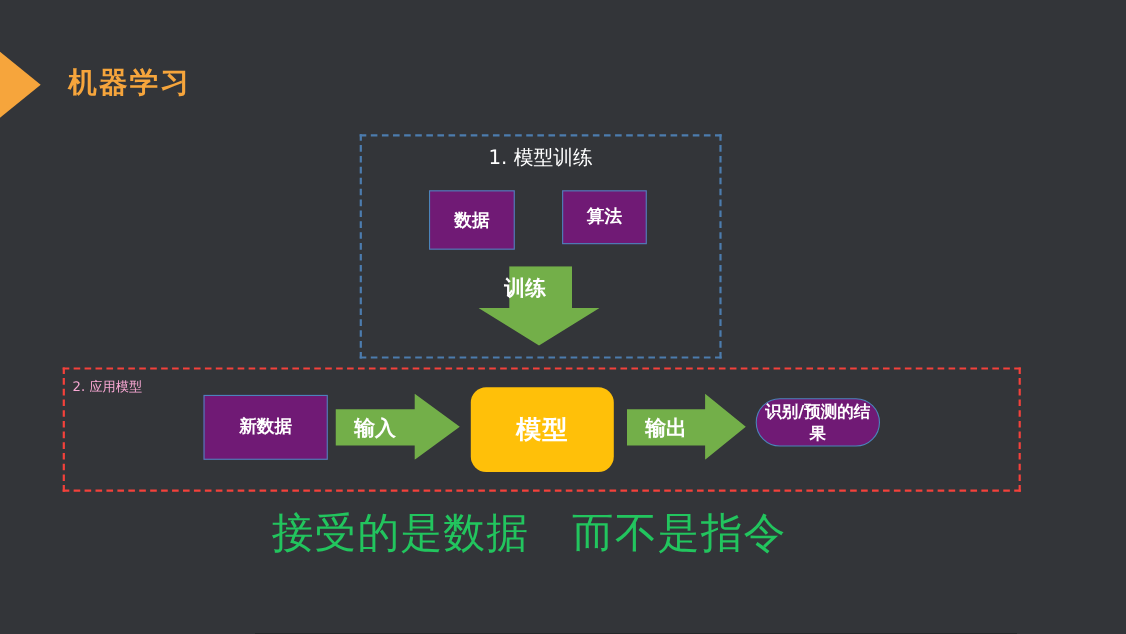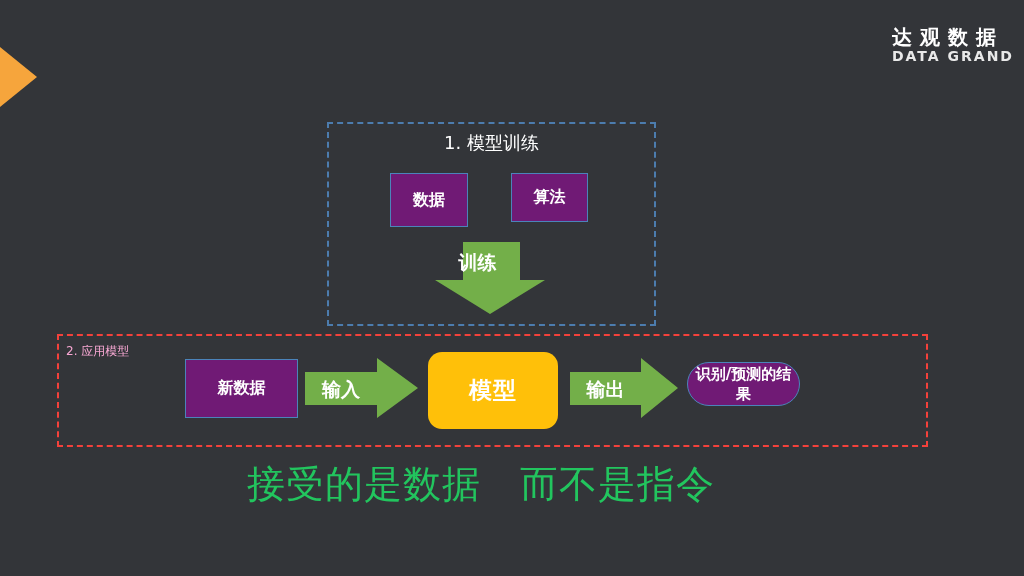--- a/index.html
+++ b/index.html
@@ -78,24 +78,21 @@
     position:absolute;left:0;top:459px;width:962px;text-align:center;
     font-size:38px;font-weight:400;color:#22c55e;letter-spacing:1px;white-space:nowrap;
   }
 </style>
 </head>
 <body>
 
 <div class="slide">
 
   <div class="accent-tri"></div>
-  <div class="logo">
-    <div class="logo-cn">达观数据</div>
-    <div class="logo-en">DATA GRAND</div>
-  </div>
+  <div class="page-title">机器学习</div>
 
   <div class="training-box"></div>
   <div class="training-label">1. 模型训练</div>
   <div class="box-blue data-box">数据</div>
   <div class="box-blue algo-box">算法</div>
 
   <div class="arrow-wrap train-arrow">
     <svg width="110" height="73" viewBox="0 0 110 73">
       <polygon points="28,0 85,0 85,38 110,38 55,72 0,38 28,38" fill="#73AF49"></polygon>
     </svg>

